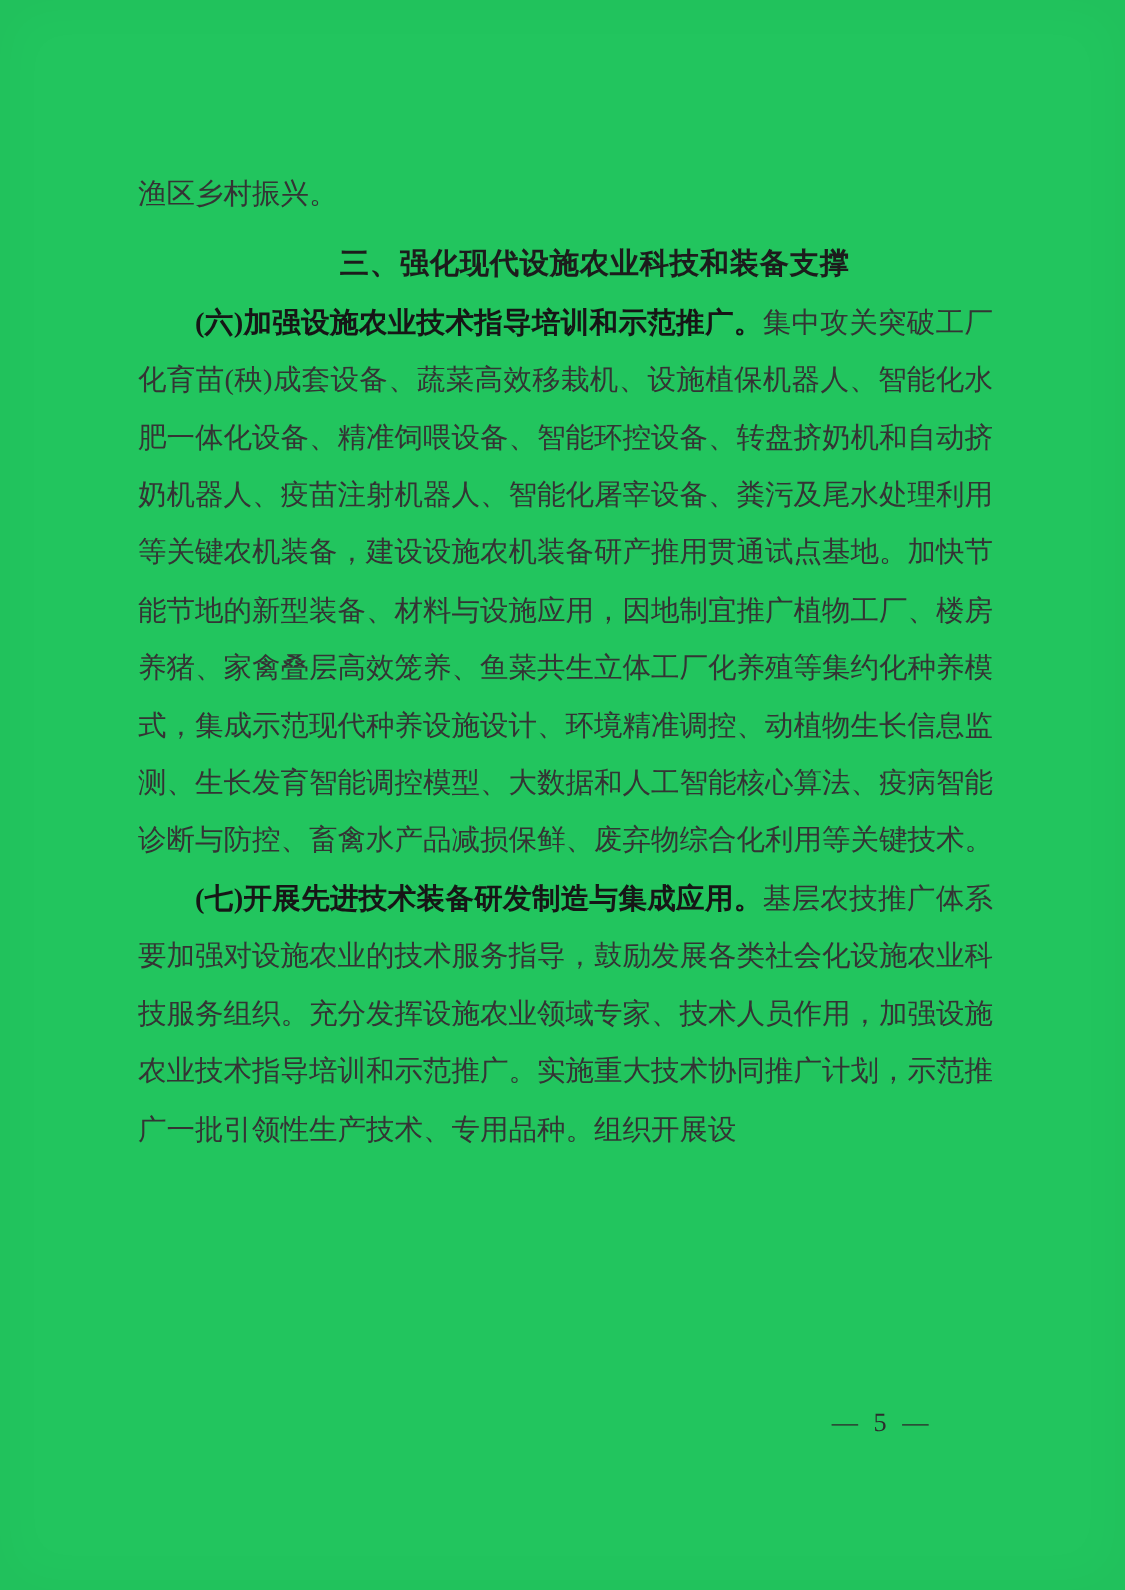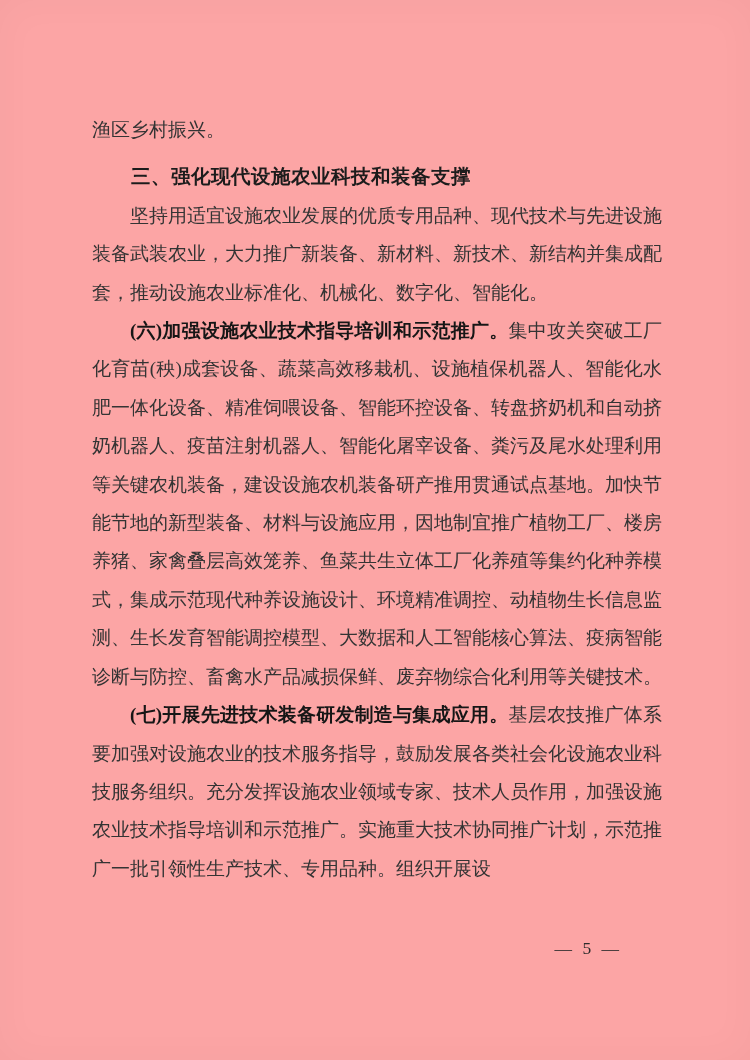--- a/index.html
+++ b/index.html
@@ -5,21 +5,21 @@
   html, body {
     margin: 0;
     padding: 0;
     background: #e8e8e6;
   }
   .page {
     position: relative;
     width: 750px;
     height: 1060px;
     margin: 0 auto;
-    background: #fca5a5;
+    background: #22c55e;
     box-shadow: inset 0 0 40px rgba(0,0,0,0.03);
     overflow: hidden;
     color: #343434;
   }
   .content {
     position: absolute;
     top: 111px;
     left: 92px;
     width: 570px;
     font-family: "Liberation Serif", "DejaVu Serif", serif;
@@ -36,21 +36,21 @@
     text-indent: 2em;
   }
   .section-heading {
     margin: 8px 0 1px 0;
     text-indent: 2em;
     font-family: "Liberation Sans", "DejaVu Sans", sans-serif;
     font-weight: bold;
     font-size: 19.5px;
     color: #1c1c1c;
     letter-spacing: 0.5px;
-    text-align: left;
+    text-align: center;
   }
   .bold-lead {
     font-weight: bold;
     color: #161616;
   }
   .page-number {
     position: absolute;
     top: 938px;
     right: 128px;
     font-family: "Liberation Serif", "DejaVu Serif", serif;
@@ -63,21 +63,20 @@
 </head>
 <body>
 
 <div class="page">
   <div class="content">
 
     <p class="para">渔区乡村振兴。</p>
 
     <h3 class="section-heading">三、强化现代设施农业科技和装备支撑</h3>
 
-    <p class="para indent">坚持用适宜设施农业发展的优质专用品种、现代技术与先进设施装备武装农业，大力推广新装备、新材料、新技术、新结构并集成配套，推动设施农业标准化、机械化、数字化、智能化。</p>
 
     <p class="para indent">
       <span class="bold-lead">(六)加强设施农业技术指导培训和示范推广。</span><span>集中攻关突破工厂化育苗(秧)成套设备、蔬菜高效移栽机、设施植保机器人、智能化水肥一体化设备、精准饲喂设备、智能环控设备、转盘挤奶机和自动挤奶机器人、疫苗注射机器人、智能化屠宰设备、粪污及尾水处理利用等关键农机装备，建设设施农机装备研产推用贯通试点基地。加快节能节地的新型装备、材料与设施应用，因地制宜推广植物工厂、楼房养猪、家禽叠层高效笼养、鱼菜共生立体工厂化养殖等集约化种养模式，集成示范现代种养设施设计、环境精准调控、动植物生长信息监测、生长发育智能调控模型、大数据和人工智能核心算法、疫病智能诊断与防控、畜禽水产品减损保鲜、废弃物综合化利用等关键技术。</span>
     </p>
 
     <p class="para indent">
       <span class="bold-lead">(七)开展先进技术装备研发制造与集成应用。</span><span>基层农技推广体系要加强对设施农业的技术服务指导，鼓励发展各类社会化设施农业科技服务组织。充分发挥设施农业领域专家、技术人员作用，加强设施农业技术指导培训和示范推广。实施重大技术协同推广计划，示范推广一批引领性生产技术、专用品种。组织开展设</span>
     </p>
 
   </div>

